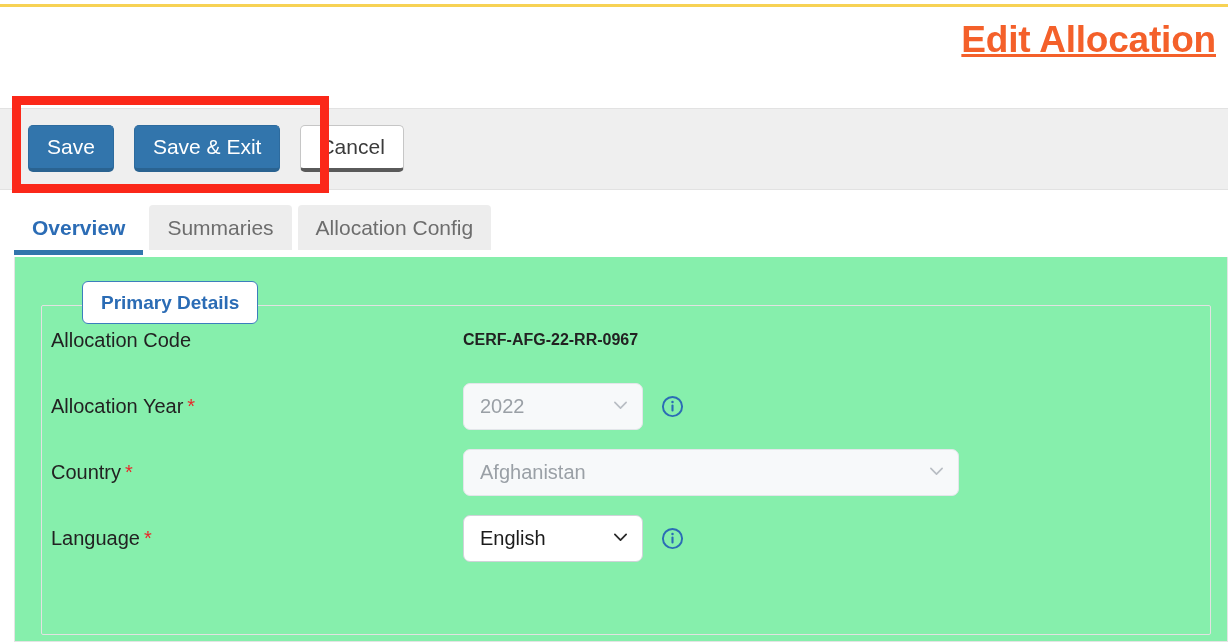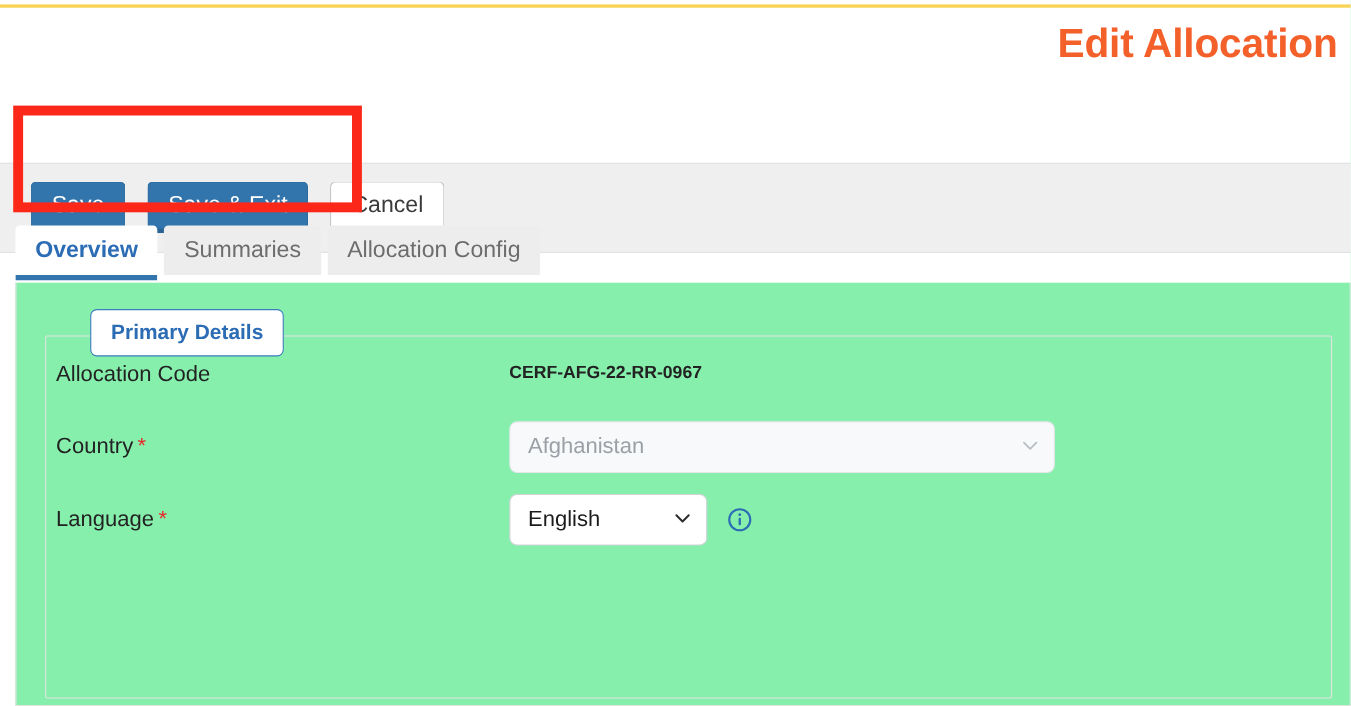--- a/index.html
+++ b/index.html
@@ -31,33 +31,33 @@
   .page-title {
     position: absolute;
     top: 18px;
     right: 12px;
     font-size: 37px;
     font-weight: bold;
     color: #f4602a;
     letter-spacing: -0.2px;
     line-height: 1.2;
     white-space: nowrap;
+    text-decoration: underline;
   }
 
   
   .toolbar {
     position: absolute;
     top: 108px;
     left: 0;
     width: 1228px;
     height: 82px;
     background: #efefef;
     border-top: 1px solid #e2e2e2;
     border-bottom: 1px solid #e2e2e2;
-    margin-top: 40px;
   }
   .toolbar-inner {
     position: absolute;
     top: 16px;
     left: 28px;
     display: flex;
     align-items: flex-start;
     gap: 20px;
   }
   .btn {
@@ -277,20 +277,42 @@
 
   <div class="form-rows">
 
     <div class="form-row">
       <div class="field-label">
         <span>Allocation Code</span>
       </div>
       <div class="field-value-static">CERF-AFG-22-RR-0967</div>
     </div>
 
+    <div class="form-row">
+      <div class="field-label">
+        <span>Allocation Year</span><span class="req">*</span>
+      </div>
+      <div class="select-wrap">
+        <div class="select disabled w-sm">
+          <span>2022</span>
+          <span class="chev">
+            <svg viewBox="0 0 16 16">
+                <path d="M2 5 L8 11 L14 5" fill="none" stroke="#b9bec4" stroke-width="1.8" stroke-linecap="round" stroke-linejoin="round"></path>
+              </svg>
+          </span>
+        </div>
+        <span class="info-icon">
+          <svg viewBox="0 0 24 24">
+              <circle cx="12" cy="12" r="10" fill="none" stroke="#2b6cb5" stroke-width="2"></circle>
+              <circle cx="12" cy="7.2" r="1.3" fill="#2b6cb5"></circle>
+              <rect x="10.9" y="10" width="2.2" height="7.2" rx="1" fill="#2b6cb5"></rect>
+            </svg>
+        </span>
+      </div>
+    </div>
 
 
     <div class="form-row">
       <div class="field-label">
         <span>Country</span><span class="req">*</span>
       </div>
       <div class="select-wrap">
         <div class="select disabled w-lg">
           <span>Afghanistan</span>
           <span class="chev">

